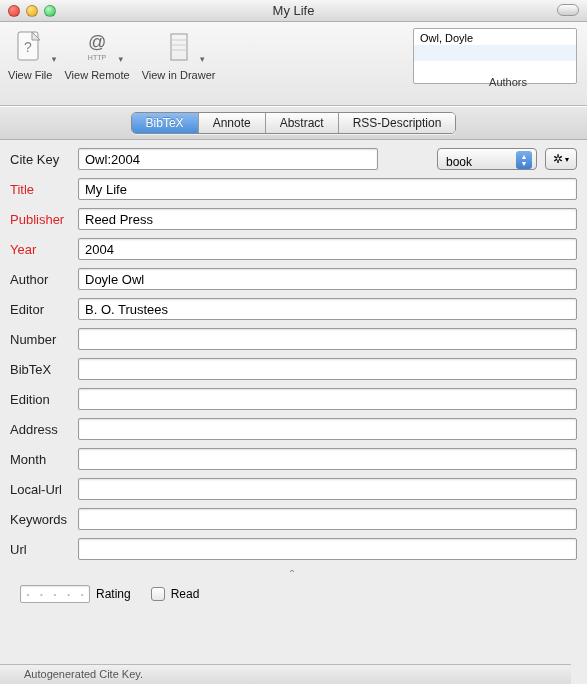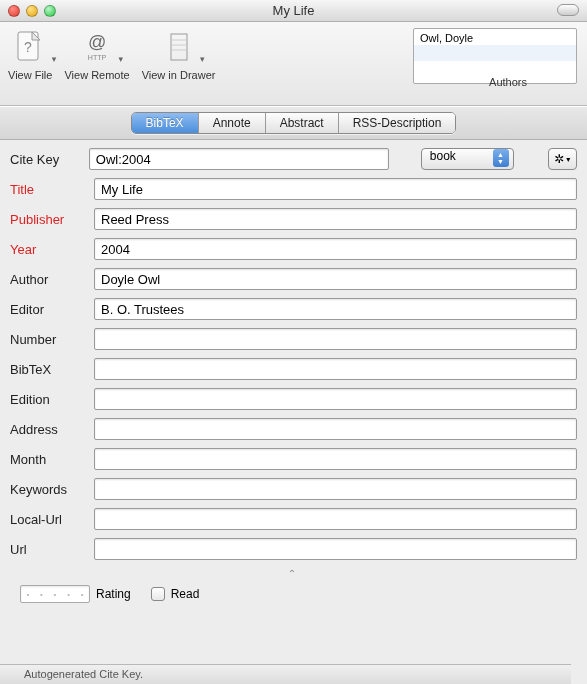--- a/index.html
+++ b/index.html
@@ -84,21 +84,21 @@
 .seg:last-child { border-right: none; }
 .seg.active {
   background: linear-gradient(#8fbcf0, #4a8edc);
   color: #fff; text-shadow: 0 -1px 0 rgba(0,0,0,0.25);
 }
 .form-area {
   background: #ededed;
   padding: 8px 10px 4px 10px;
 }
 .row {
-  display: flex; align-items: center; margin-bottom: 8px; gap: 16px;
+  display: flex; align-items: center; margin-bottom: 8px;
 }
 .label {
   width: 68px; text-align: left; font-size: 13px; color: #222;
   padding-right: 6px;
 }
 .label.req { color: #d22; }
 .field {
   flex: 1;
   height: 22px;
   border: 1px solid #9a9a9a;
@@ -113,23 +113,23 @@
   outline: none;
   border: 1px solid #6ea7e0;
   box-shadow: 0 0 0 2px rgba(100,160,230,0.55), inset 0 1px 2px rgba(0,0,0,0.1);
 }
 .citekey-row .field { width: 300px; flex: none; }
 .spacer { flex: 1; }
 .select-book {
   width: 100px; height: 22px;
   background: linear-gradient(#fdfdfd,#e4e4e4);
   border: 1px solid #8a8a8a; border-radius: 4px;
-  display: flex; align-items: flex-start; padding: 0 4px 0 8px;
+  display: flex; align-items: flex-end; padding: 0 4px 0 8px;
   font-size: 12px; justify-content: space-between;
-  margin-right: 18px;
+  margin-right: 8px;
 }
 .select-arrows {
   width: 16px; height: 18px;
   background: linear-gradient(#7ab0ec,#3f7fd0);
   border-radius: 3px;
   display:flex; flex-direction:column; align-items:center; justify-content:center;
   color:#fff; font-size:7px; line-height:7px;
 }
 .gear-btn {
   width: 32px; height: 22px;
@@ -281,25 +281,25 @@
     </div>
   <div class="row">
       <div class="label">Address</div>
       <input class="field" value="" style="">
     </div>
   <div class="row">
       <div class="label">Month</div>
       <input class="field" value="" style="">
     </div>
   <div class="row">
+      <div class="label">Local-Url</div>
+      <input class="field" value="" style="">
+    </div>
+  <div class="row">
       <div class="label">Keywords</div>
-      <input class="field" value="" style="">
-    </div>
-  <div class="row">
-      <div class="label">Local-Url</div>
       <input class="field" value="" style="">
     </div>
   <div class="row">
       <div class="label">Url</div>
       <input class="field" value="" style="">
     </div>
 
   <div class="divider-grab">⌃</div>
 
   <div class="bottom-bar">

